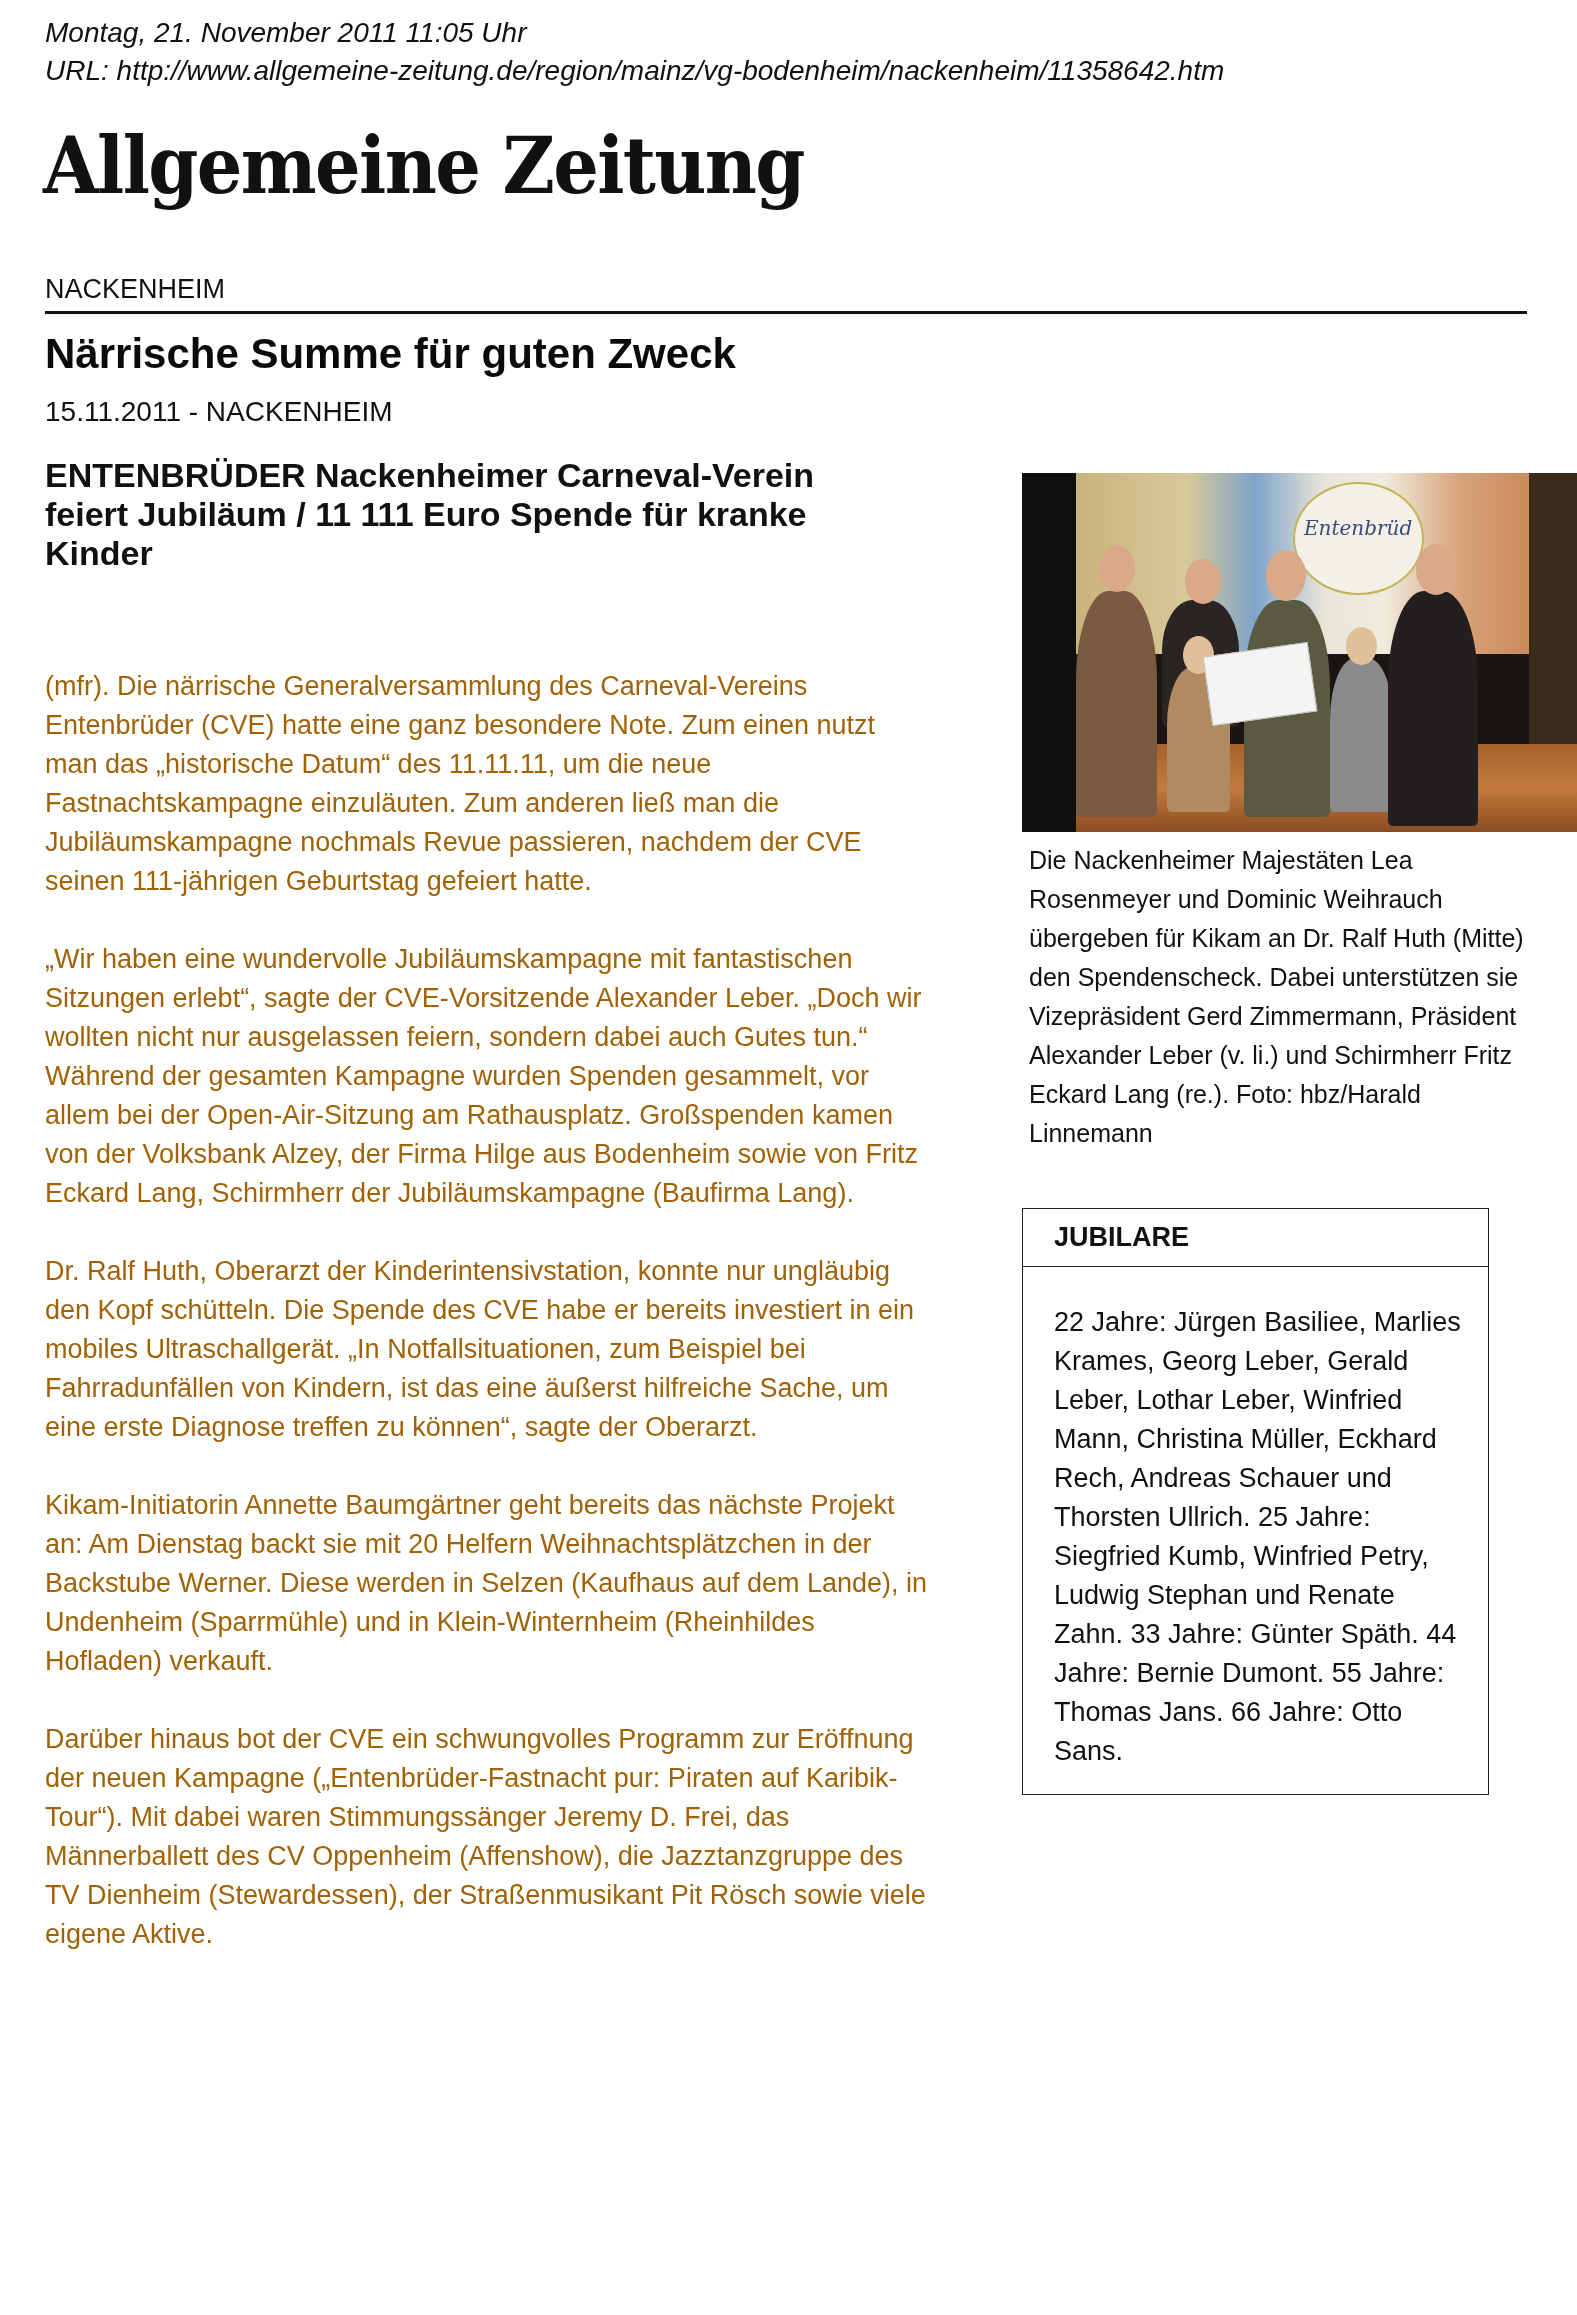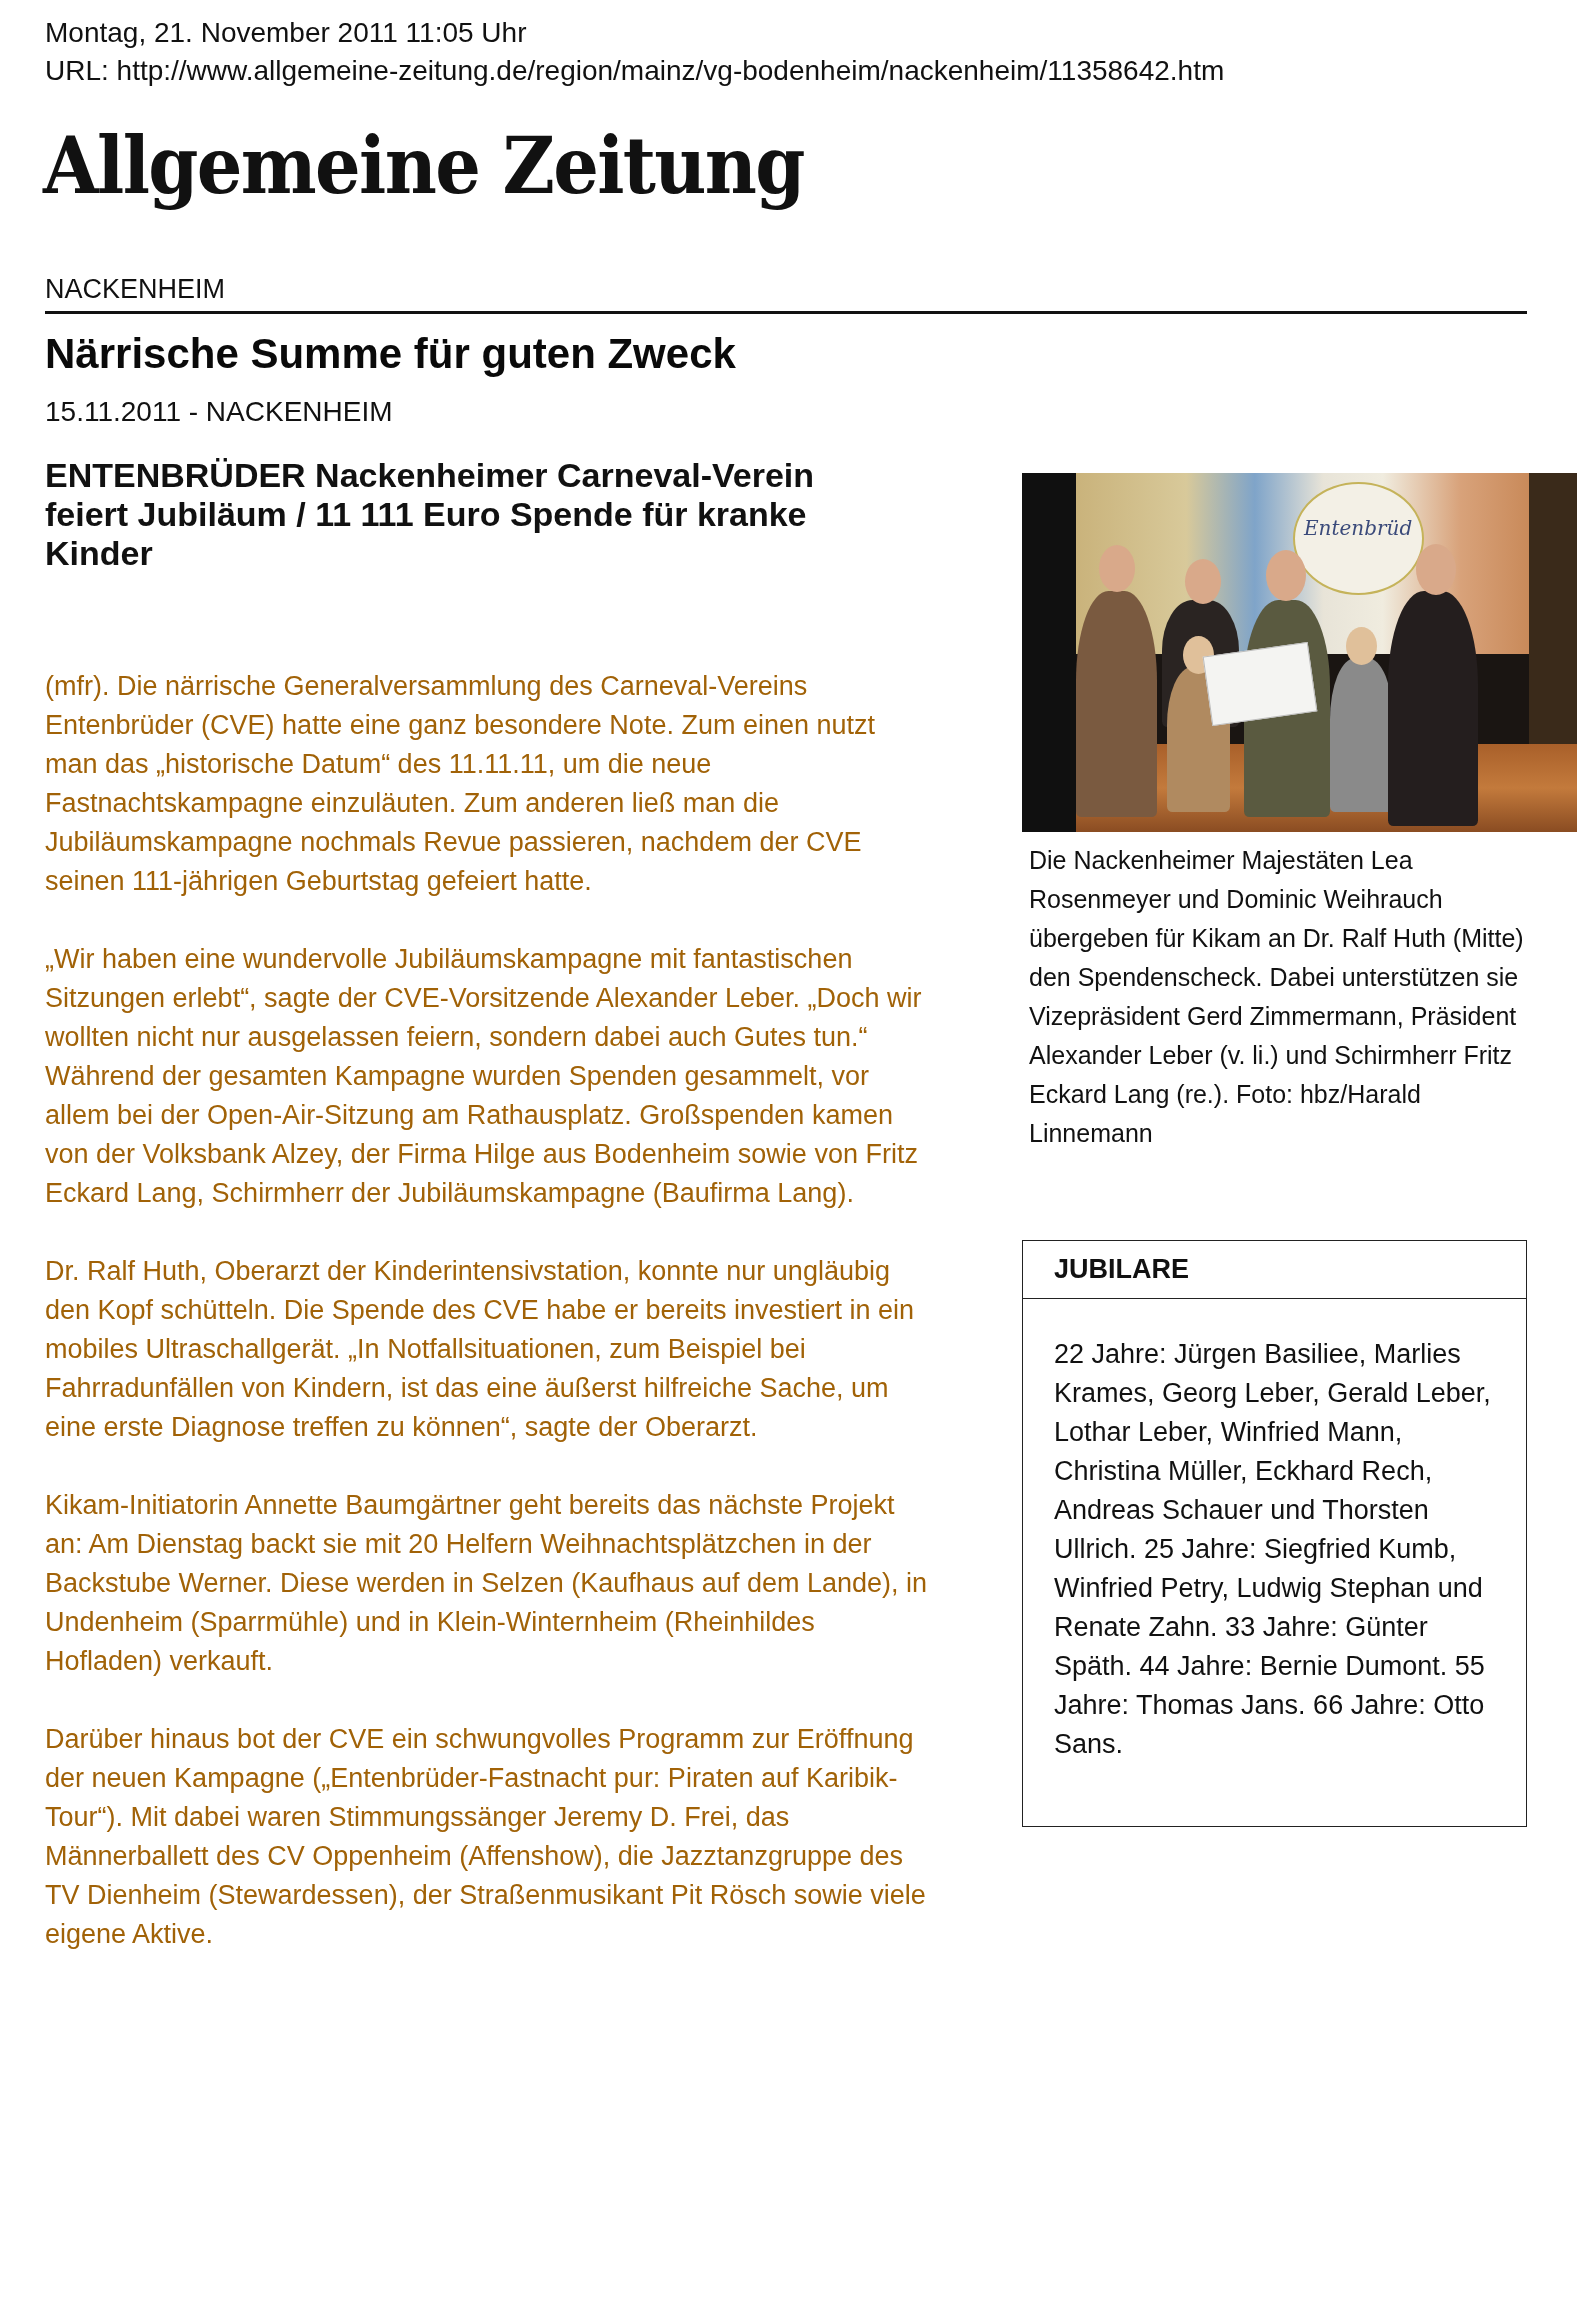--- a/index.html
+++ b/index.html
@@ -14,20 +14,21 @@
     overflow: hidden;
     font-family: "Liberation Sans", "DejaVu Sans", sans-serif;
     color: #111111;
   }
   .meta {
     position: absolute;
     left: 45px;
     font-size: 28px;
     line-height: 36px;
     color: #111;
+    font-style: italic;
   }
   #meta-date { top: 14.5px; }
   #meta-url { top: 53px; }
 
   .logo {
     position: absolute;
     left: 43px;
     top: 116px;
     font-family: "DejaVu Serif", "Liberation Serif", serif;
     font-weight: bold;
@@ -157,22 +158,22 @@
     top: 841px;
     width: 507px;
     font-size: 25px;
     line-height: 39px;
     color: #111;
   }
 
   .infobox {
     position: absolute;
     left: 1022px;
-    top: 1240px;
-    width: 505px;
+    top: 1208px;
+    width: 467px;
     height: 587px;
     border: 1.8px solid #222;
     box-sizing: border-box;
   }
   .infobox-header {
     height: 58px;
     border-bottom: 1.8px solid #222;
     box-sizing: border-box;
     padding-left: 31px;
     font-size: 27px;

